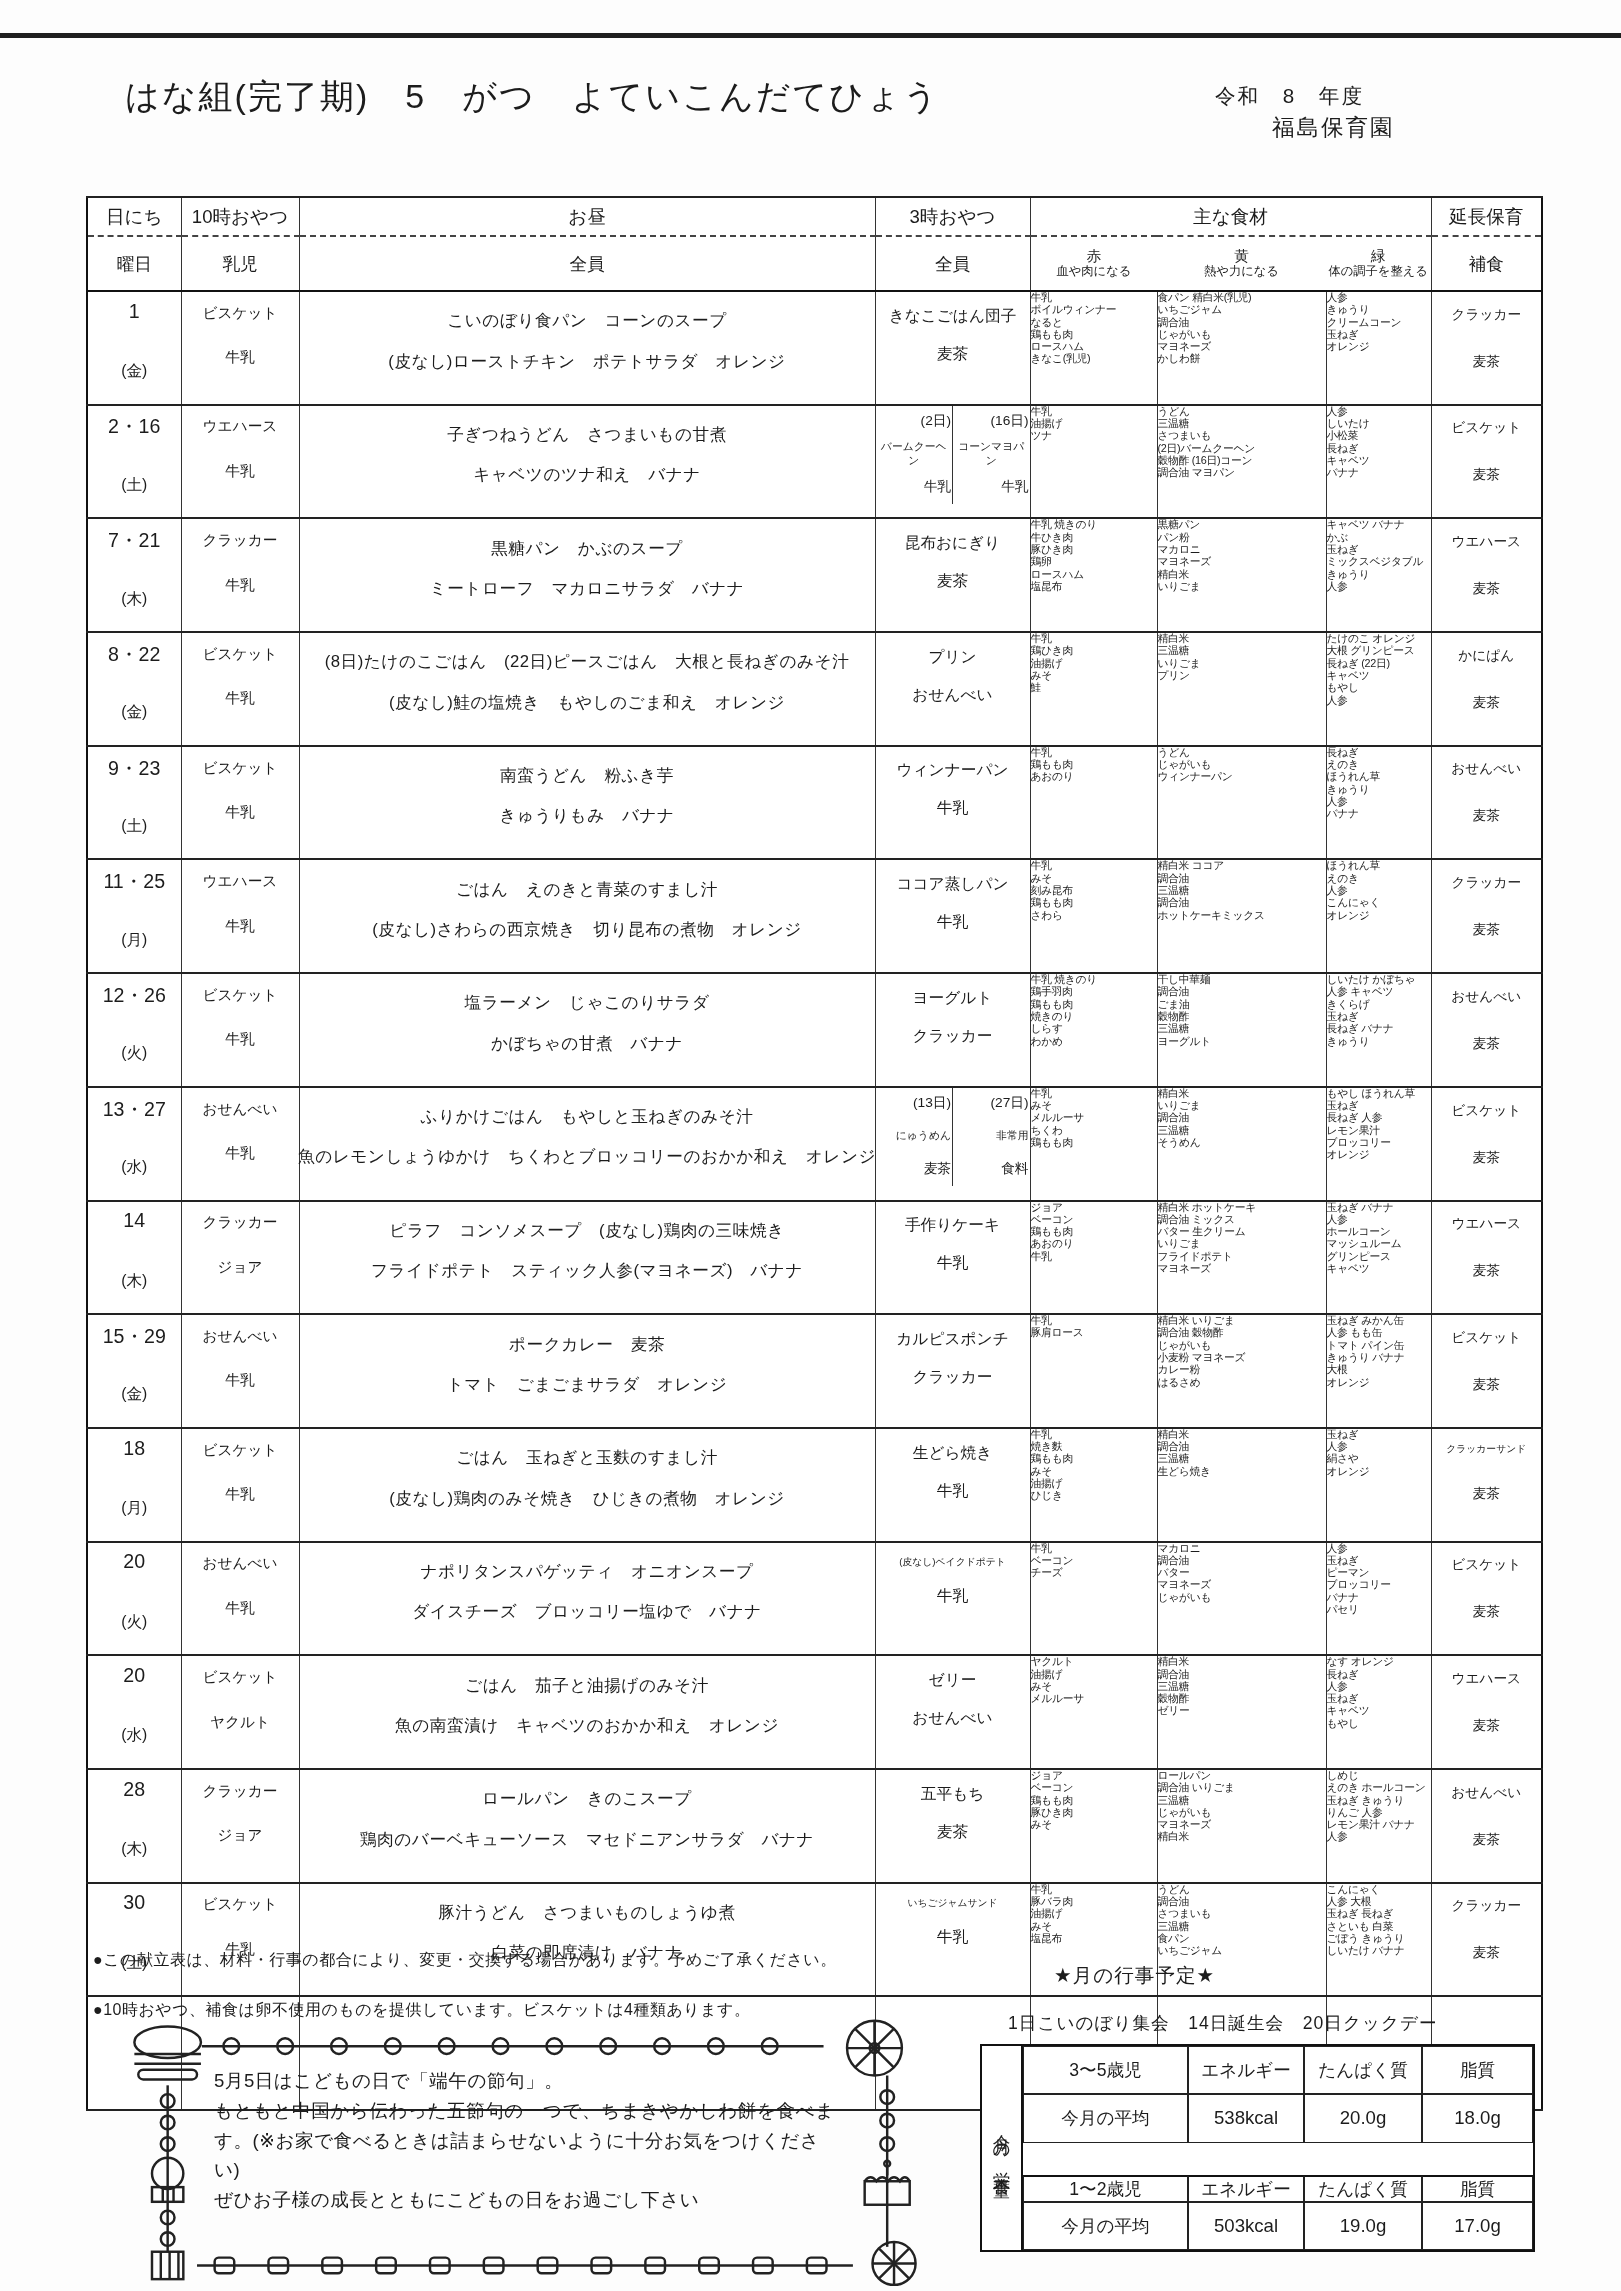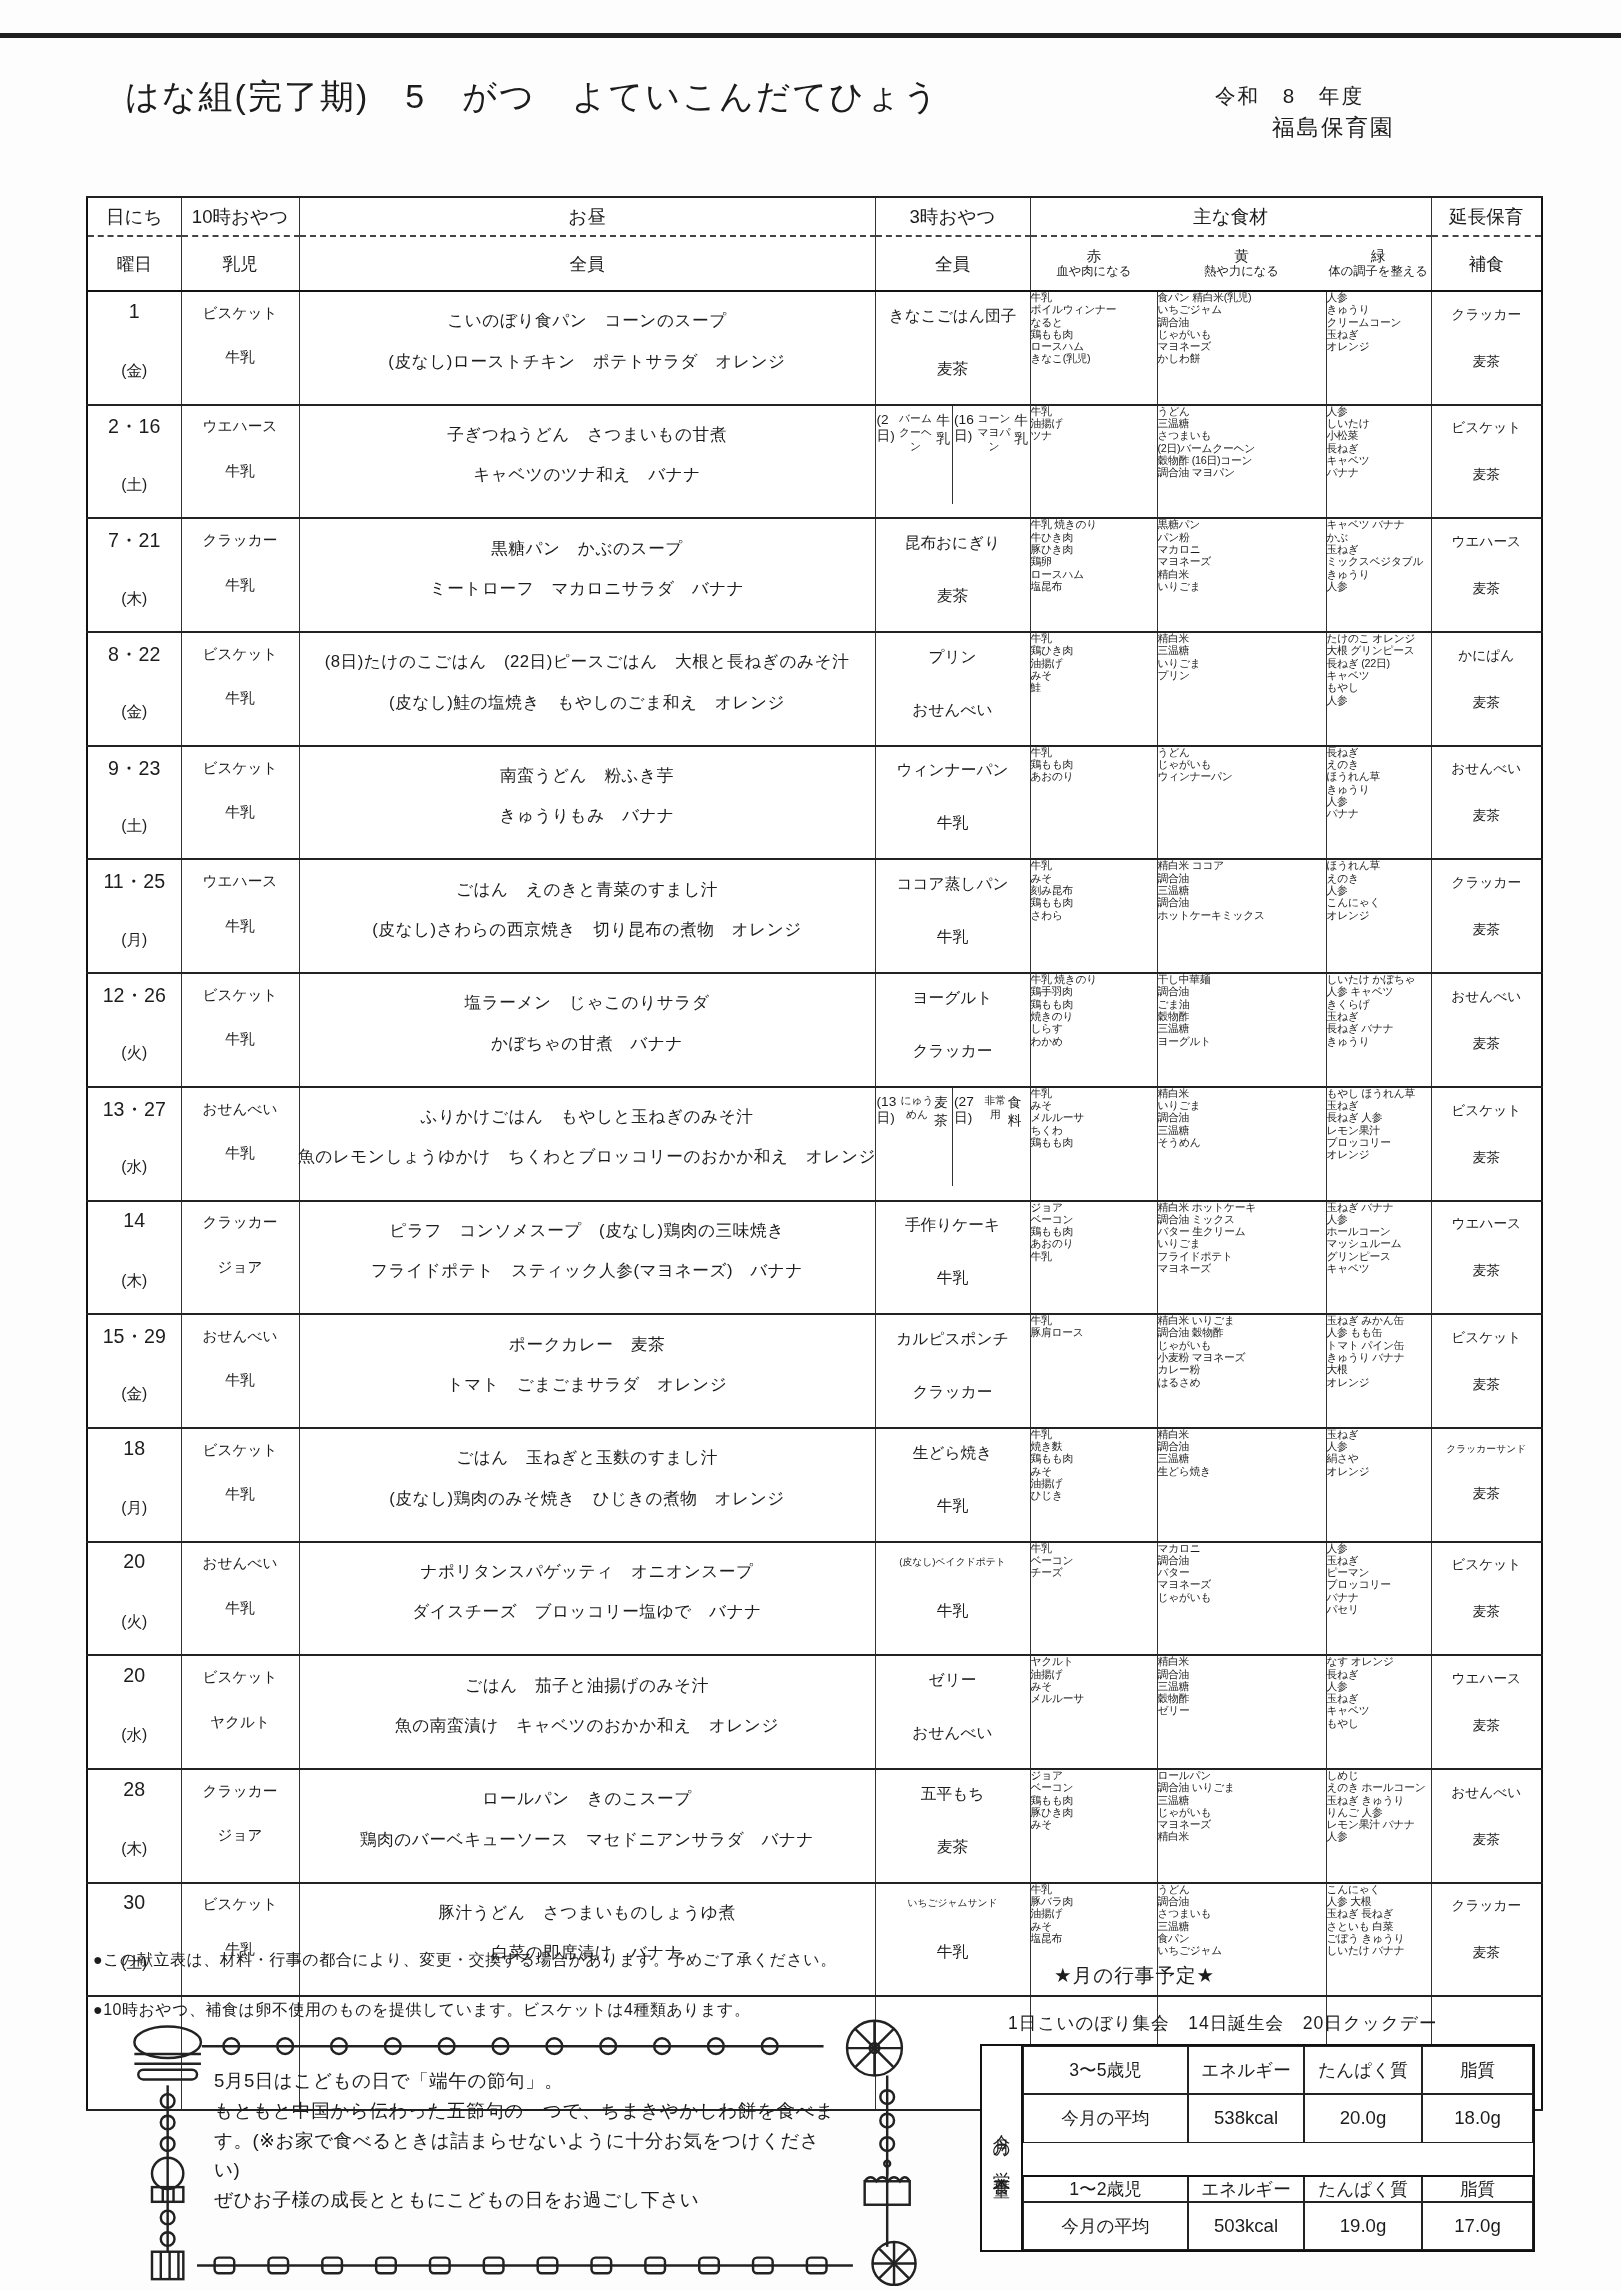--- a/index.html
+++ b/index.html
@@ -33,27 +33,27 @@
 
   #menu tbody tr{height:102px;}
   #menu tbody td{vertical-align:top;}
   .stack{display:flex;flex-direction:column;align-items:center;height:98px;}
   .c-date .date-num{font-size:19.6px;padding-top:7.8px;text-align:center;}
   .c-date .date-day{font-size:15.7px;position:absolute;bottom:7.8px;width:100%;text-align:center;}
   .c-date .stack{position:relative;width:100%;}
   .c-s10 .stack{font-size:14.7px;gap:25.5px;padding-top:11.8px;}
   .c-lunch .stack{font-size:16.7px;justify-content:space-evenly;letter-spacing:0.5px;}
   .lunch-ln{white-space:nowrap;text-align:right;}
-  .c-s3 .stack{font-size:15.7px;gap:32px;padding-top:13.7px;}
+  .c-s3 .stack{font-size:15.7px;gap:17px;padding-top:13.7px;}
   .c-ext .stack{font-size:13.7px;gap:29px;padding-top:13.7px;}
   .c-ing{font-size:10.8px;line-height:11.8px;padding:2.9px 2.9px 0 2.9px;letter-spacing:-0.3px;}
   .c-ing .ln{margin-bottom:0.5px;}
   .sm{font-size:9.8px;}
   .s3cols{display:flex;height:98px;}
-  .s3col{flex:1;display:flex;flex-direction:row;align-items:flex-start;justify-content:space-between;padding:5.9px 1px 7.8px 1px;}
+  .s3col{flex:1;display:flex;flex-direction:column;align-items:flex-end;justify-content:space-between;padding:5.9px 1px 7.8px 1px;}
   .s3col + .s3col{border-left:1.2px solid #333;}
   .s3head{font-size:13.7px;}
   .s3mid{font-size:10.8px;text-align:center;}
   .s3foot{font-size:13.7px;}
 
   .note{position:absolute;left:93px;font-size:16px;letter-spacing:0.5px;}
   .n1{top:1950px;} .n2{top:2000px;}
   .ev-title{position:absolute;left:1054px;top:1962px;font-size:19.6px;letter-spacing:1px;}
   .ev-items{position:absolute;left:1008px;top:2011px;font-size:17.6px;letter-spacing:1px;}
 

